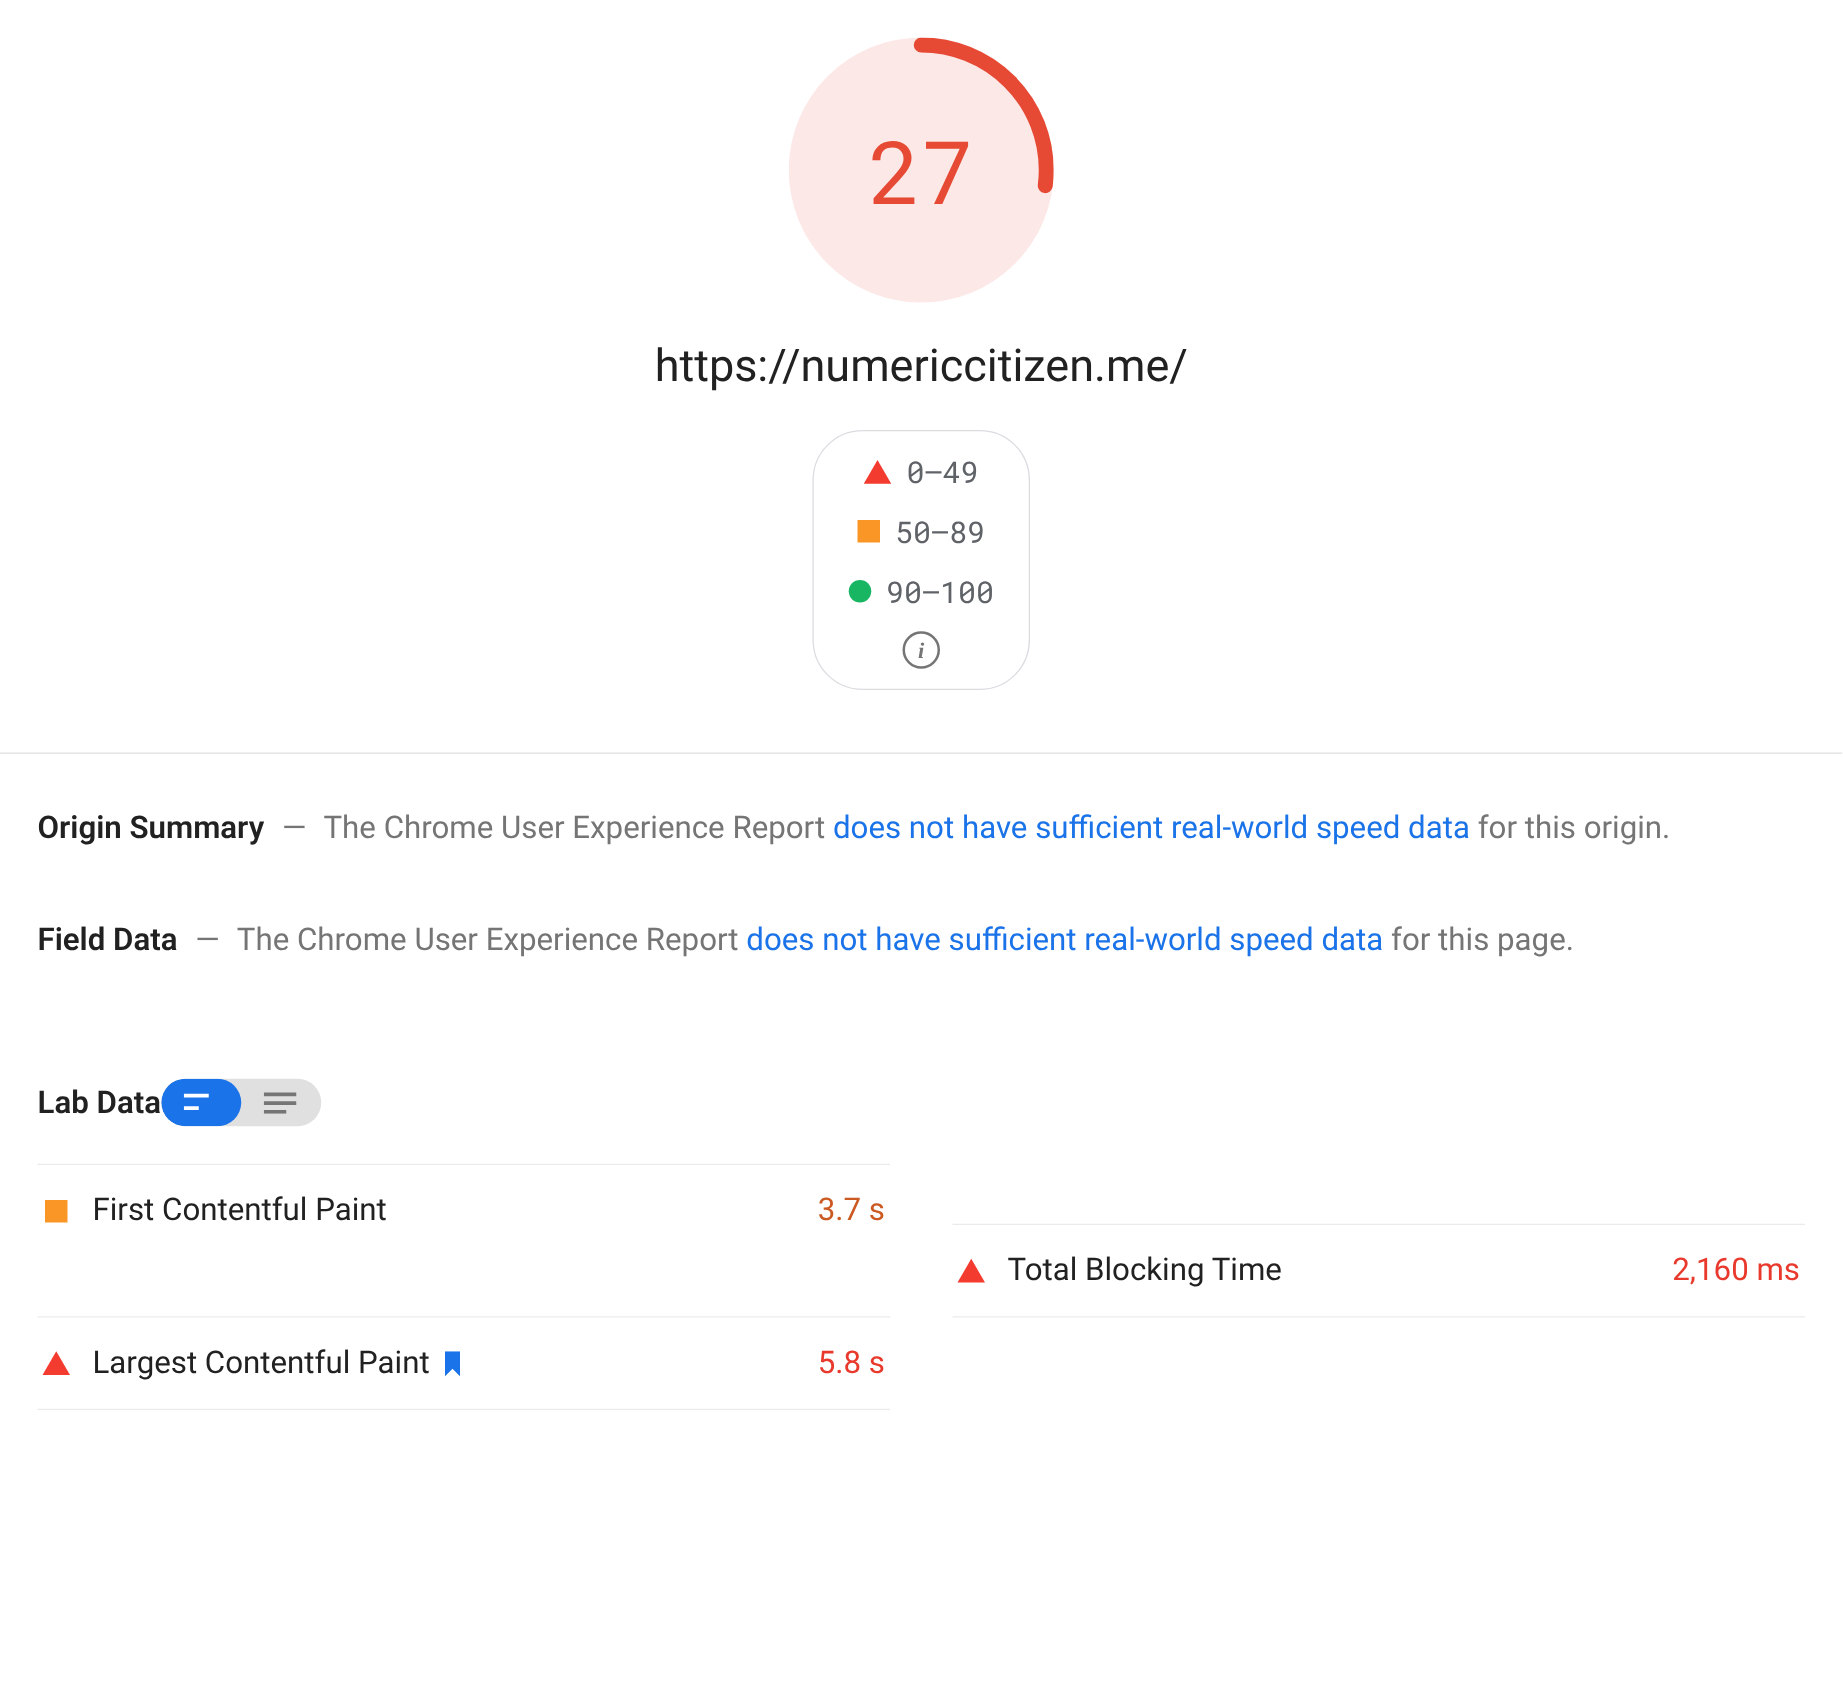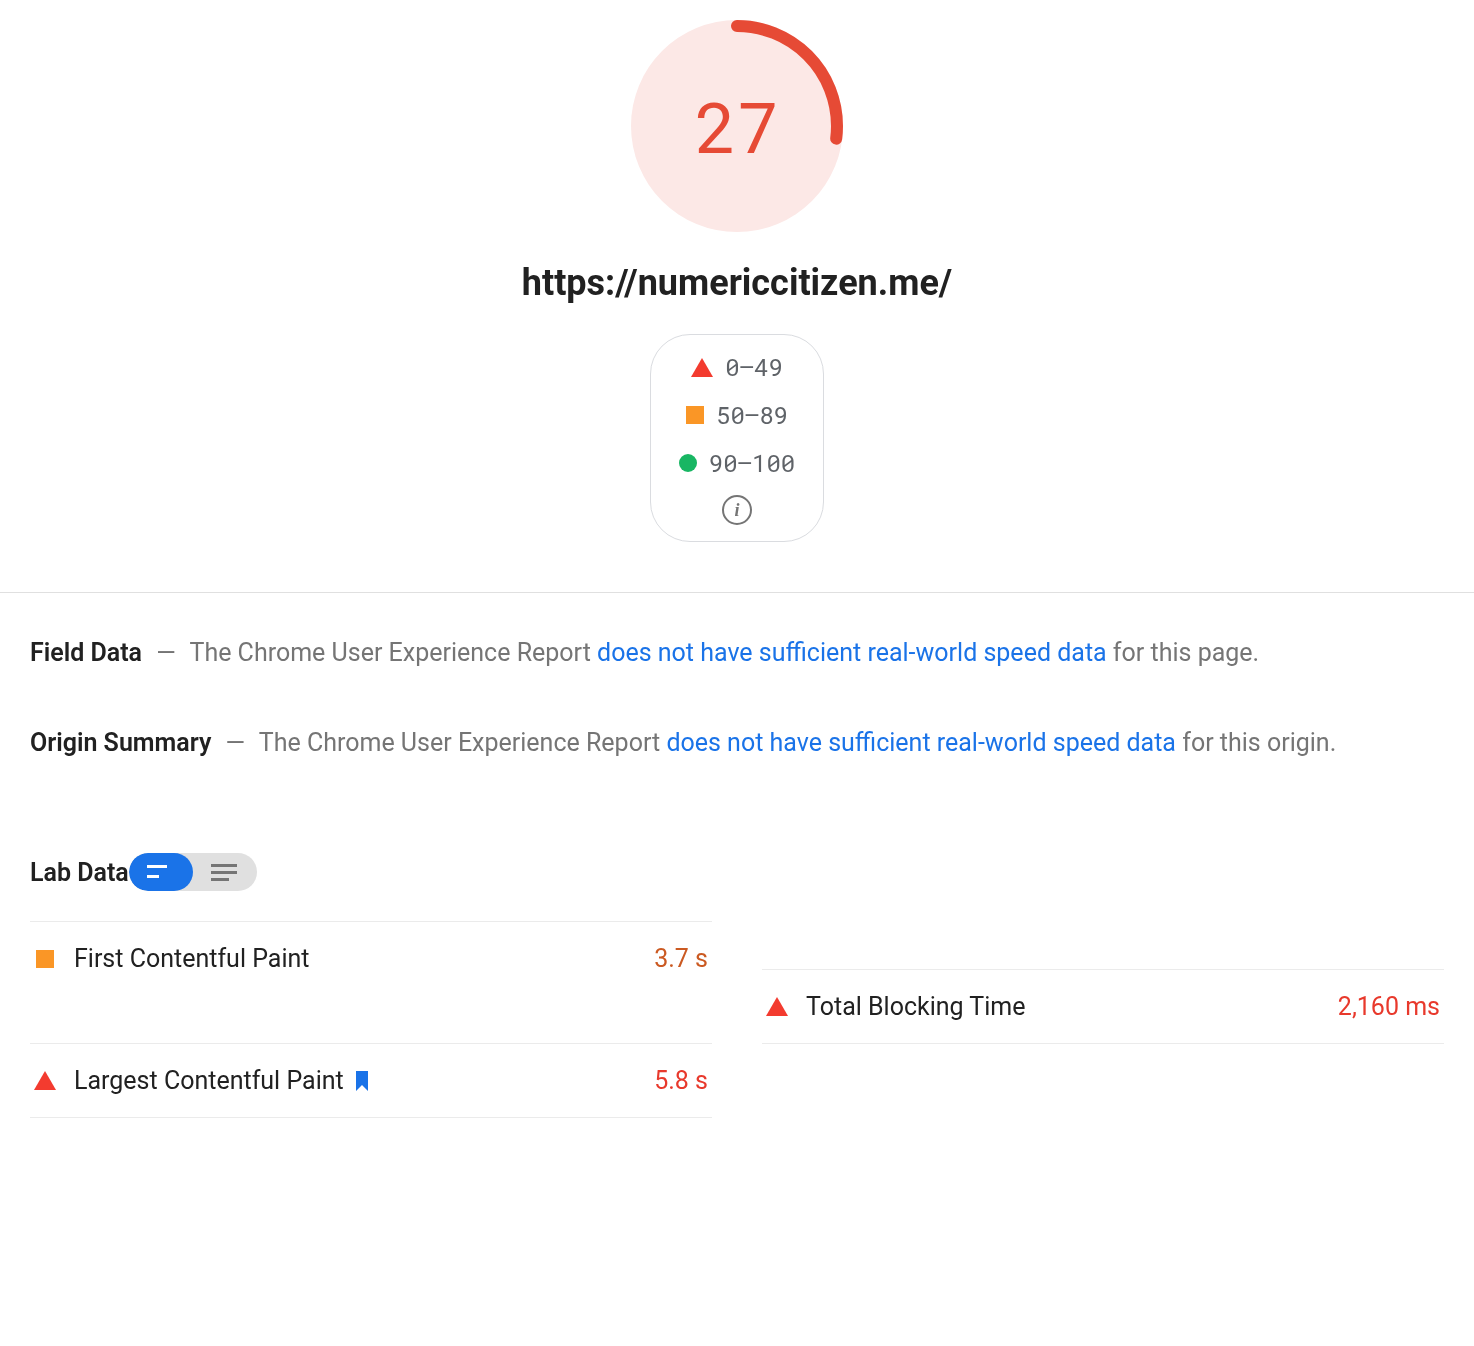--- a/index.html
+++ b/index.html
@@ -10,21 +10,21 @@
     body {
       font-family: -apple-system, BlinkMacSystemFont, "Segoe UI", Roboto, Helvetica, Arial, sans-serif;
       background: #fff;
       color: #212121;
       width: 1474px;
     }
     .top-section {
       display: flex;
       flex-direction: column;
       align-items: center;
-      padding: 20px 20px 50px;
+      padding: 30px 20px 50px;
       border-bottom: 1px solid #e0e0e0;
     }
     .gauge-wrap {
       position: relative;
       width: 212px;
       height: 212px;
       margin-bottom: 30px;
     }
     .gauge-bg {
       position: absolute;
@@ -44,21 +44,21 @@
       justify-content: center;
       font-size: 70px;
       font-weight: 400;
       color: #e64a35;
       font-family: "Roboto Mono", monospace;
     }
     .url {
       font-size: 36px;
       color: #212121;
       margin-bottom: 30px;
-      font-weight: 700;
+      font-weight: 400;
     }
     .legend {
       display: flex;
       align-items: center;
       gap: 16px;
       border: 1px solid #dadce0;
       border-radius: 40px;
       padding: 16px 28px;
       flex-direction: column;
     }
@@ -229,29 +229,29 @@
       <span class="circle-icon"></span>
       <span>90–100</span>
     </div>
     <div class="info-icon">i</div>
   </div>
 </div>
 
 <div class="content">
 
   <div class="section">
+    <span class="section-title">Origin Summary</span>
+    <span class="dash">—</span>
+    <span class="muted">The Chrome User Experience Report </span><span class="link">does not have sufficient real-world speed data</span><span class="muted"> for this origin.</span>
+  </div>
+
+  <div class="section">
     <span class="section-title">Field Data</span>
     <span class="dash">—</span>
     <span class="muted">The Chrome User Experience Report </span><span class="link">does not have sufficient real-world speed data</span><span class="muted"> for this page.</span>
-  </div>
-
-  <div class="section">
-    <span class="section-title">Origin Summary</span>
-    <span class="dash">—</span>
-    <span class="muted">The Chrome User Experience Report </span><span class="link">does not have sufficient real-world speed data</span><span class="muted"> for this origin.</span>
   </div>
 
   <div class="lab-header">
     <div class="lab-title">Lab Data</div>
     <div class="view-toggle">
       <div class="toggle-btn active">
         <svg viewBox="0 0 28 18">
           <rect x="0" y="2" width="20" height="3" fill="#fff"></rect>
           <rect x="0" y="12" width="12" height="3" fill="#fff"></rect>
         </svg>

